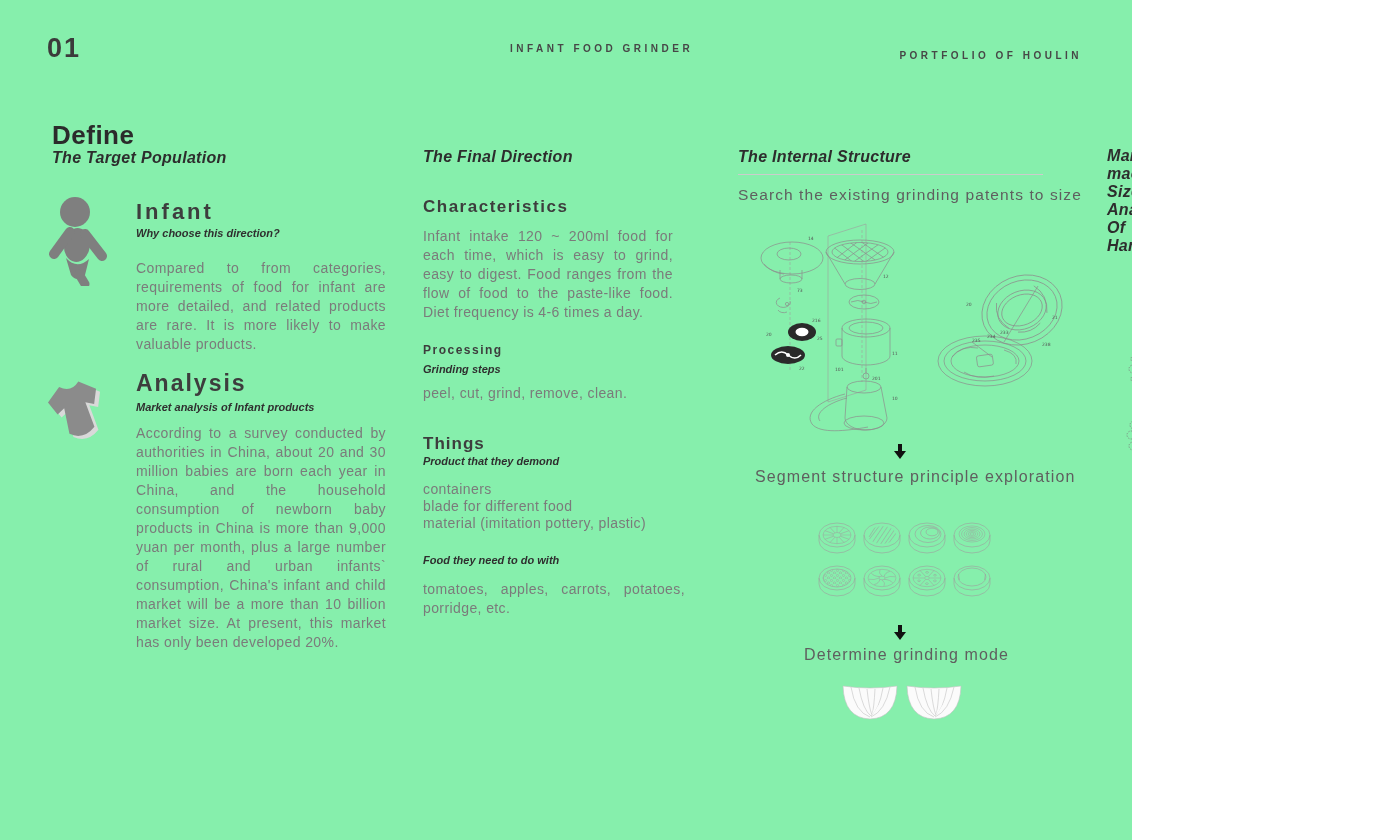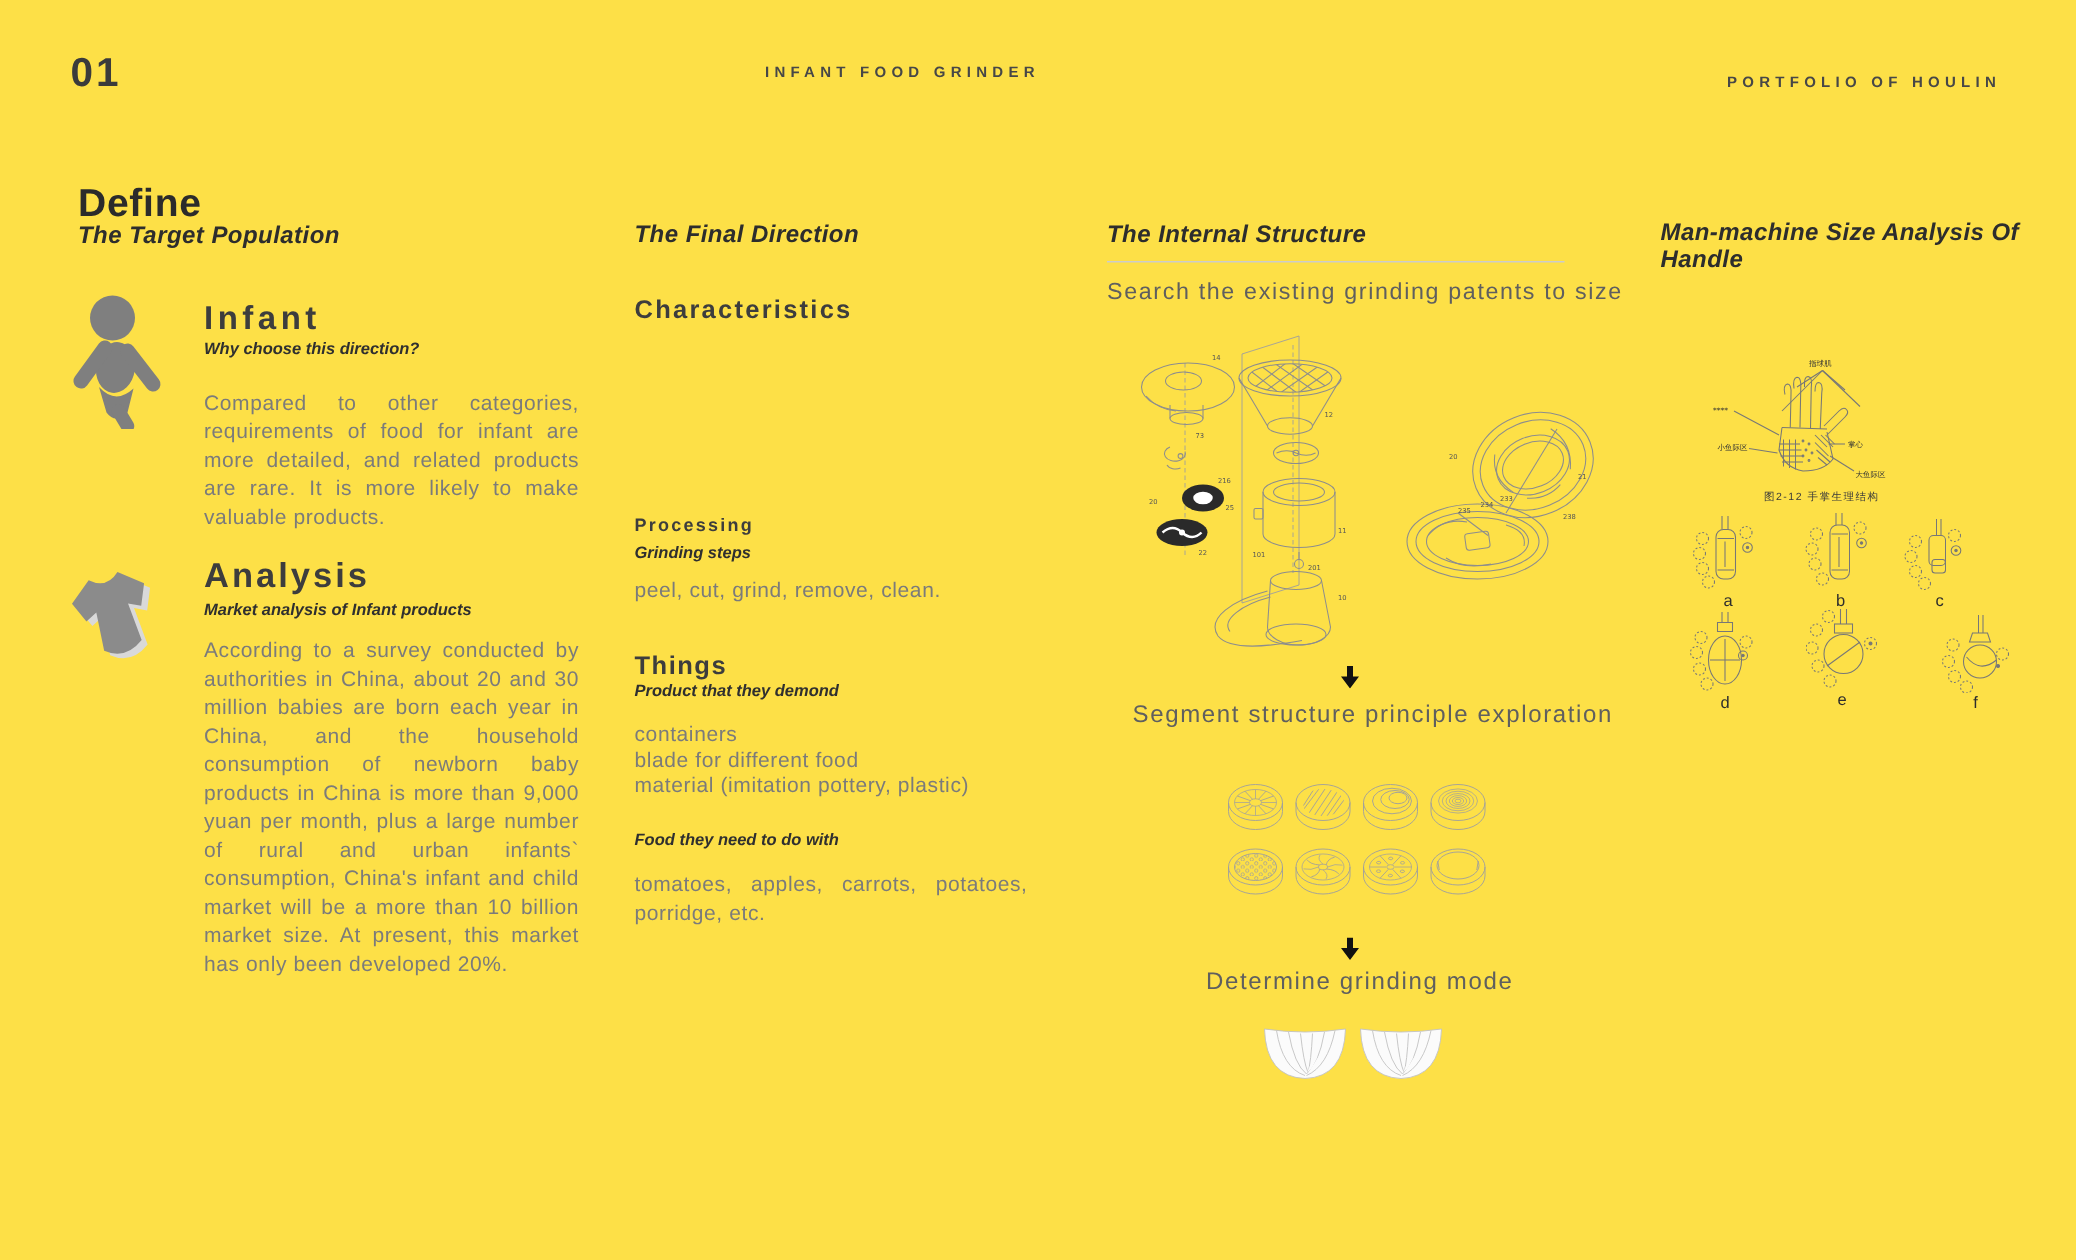--- a/index.html
+++ b/index.html
@@ -1,16 +1,16 @@
 <!DOCTYPE html>
 <html><head>
 <meta charset="utf-8">
 <style>
   html,body{margin:0;padding:0;background:#ffffff;}
-  #page{position:relative;width:1384px;height:840px;background:#fde047;overflow:hidden;
+  #page{position:relative;width:1132px;height:840px;background:#86efac;overflow:hidden;
         font-family:"Liberation Sans","DejaVu Sans",sans-serif;}
   .abs{position:absolute;}
   
   .page-num{font-size:27px;font-weight:700;letter-spacing:2px;color:#3b3b3b;}
   .top-title{font-size:10px;font-weight:600;letter-spacing:3.5px;color:#474747;}
   
   .h-define{font-size:26px;font-weight:700;color:#2b2b2b;letter-spacing:0.5px;}
   .h-col-italic{font-size:16px;font-style:italic;font-weight:600;color:#2d2d2d;letter-spacing:0.3px;}
   .h-item{font-weight:700;color:#3d3d3d;}
   .h-sub-italic{font-size:11px;font-style:italic;font-weight:700;color:#2f2f2f;}
@@ -46,38 +46,39 @@
         <line x1="22" y1="36" x2="6" y2="58" stroke="#7f7f7f" stroke-width="10" stroke-linecap="round"></line>
         <line x1="37" y1="38" x2="54" y2="60" stroke="#7f7f7f" stroke-width="10" stroke-linecap="round"></line>
         <path d="M18,62 Q29,74 41,63 L37,79 Q29,87 23,79 Z"></path>
         <line x1="31" y1="78" x2="37" y2="88" stroke="#7f7f7f" stroke-width="9" stroke-linecap="round"></line>
       </g>
     </svg>
   </div>
 
   <div class="abs h-item" style="left:136px;top:199px;font-size:22px;letter-spacing:3px;">Infant</div>
   <div class="abs h-sub-italic" style="left:136px;top:227px;">Why choose this direction?</div>
-  <div class="abs body-text" style="left:136px;top:259px;width:250px;">Compared to other categories, requirements of food for infant are more detailed, and related products are rare. It is more likely to make valuable products.</div>
+  <div class="abs body-text" style="left:136px;top:259px;width:250px;">Compared to from categories, requirements of food for infant are more detailed, and related products are rare. It is more likely to make valuable products.</div>
 
   <div class="abs" style="left:42px;top:366px;">
     <svg width="76" height="86" viewBox="0 0 76 86">
       <g transform="rotate(-16 38 43)">
         <path d="M24,16 L9,28 L15,42 L23,38 L21,64 Q33,74 47,64 L45,38 L53,42 L59,28 L44,16 Q34,25 24,16 Z" fill="#d9d9d9" transform="translate(3,4)"></path>
         <path d="M24,16 L9,28 L15,42 L23,38 L21,64 Q33,74 47,64 L45,38 L53,42 L59,28 L44,16 Q34,25 24,16 Z" fill="#8b8b8b"></path>
       </g>
     </svg>
   </div>
 
   <div class="abs h-item" style="left:136px;top:370px;font-size:23px;letter-spacing:2px;">Analysis</div>
   <div class="abs h-sub-italic" style="left:136px;top:401px;">Market analysis of Infant products</div>
   <div class="abs body-text" style="left:136px;top:424px;width:250px;">According to a survey conducted by authorities in China, about 20 and 30 million babies are born each year in China, and the household consumption of newborn baby products in China is more than 9,000 yuan per month, plus a large number of rural and urban infants` consumption, China's infant and child market will be a more than 10 billion market size. At present, this market has only been developed 20%.</div>
 
   <div class="abs h-col-italic" style="left:423px;top:148px;">The Final Direction</div>
 
   <div class="abs h-item" style="left:423px;top:197px;font-size:17px;letter-spacing:1.5px;">Characteristics</div>
+  <div class="abs body-text" style="left:423px;top:227px;width:250px;">Infant intake 120 ~ 200ml food for each time, which is easy to grind, easy to digest. Food ranges from the flow of food to the paste-like food. Diet frequency is 4-6 times a day.</div>
 
   <div class="abs h-item" style="left:423px;top:343px;font-size:12px;letter-spacing:1.5px;">Processing</div>
   <div class="abs h-sub-italic" style="left:423px;top:363px;">Grinding steps</div>
   <div class="abs list-text" style="left:423px;top:385px;">peel, cut, grind, remove, clean.</div>
 
   <div class="abs h-item" style="left:423px;top:434px;font-size:17px;letter-spacing:1px;">Things</div>
   <div class="abs h-sub-italic" style="left:423px;top:455px;">Product that they demond</div>
   <div class="abs list-text" style="left:423px;top:481px;">containers</div>
   <div class="abs list-text" style="left:423px;top:498px;">blade for different food</div>
   <div class="abs list-text" style="left:423px;top:515px;">material  (imitation pottery, plastic)</div>

